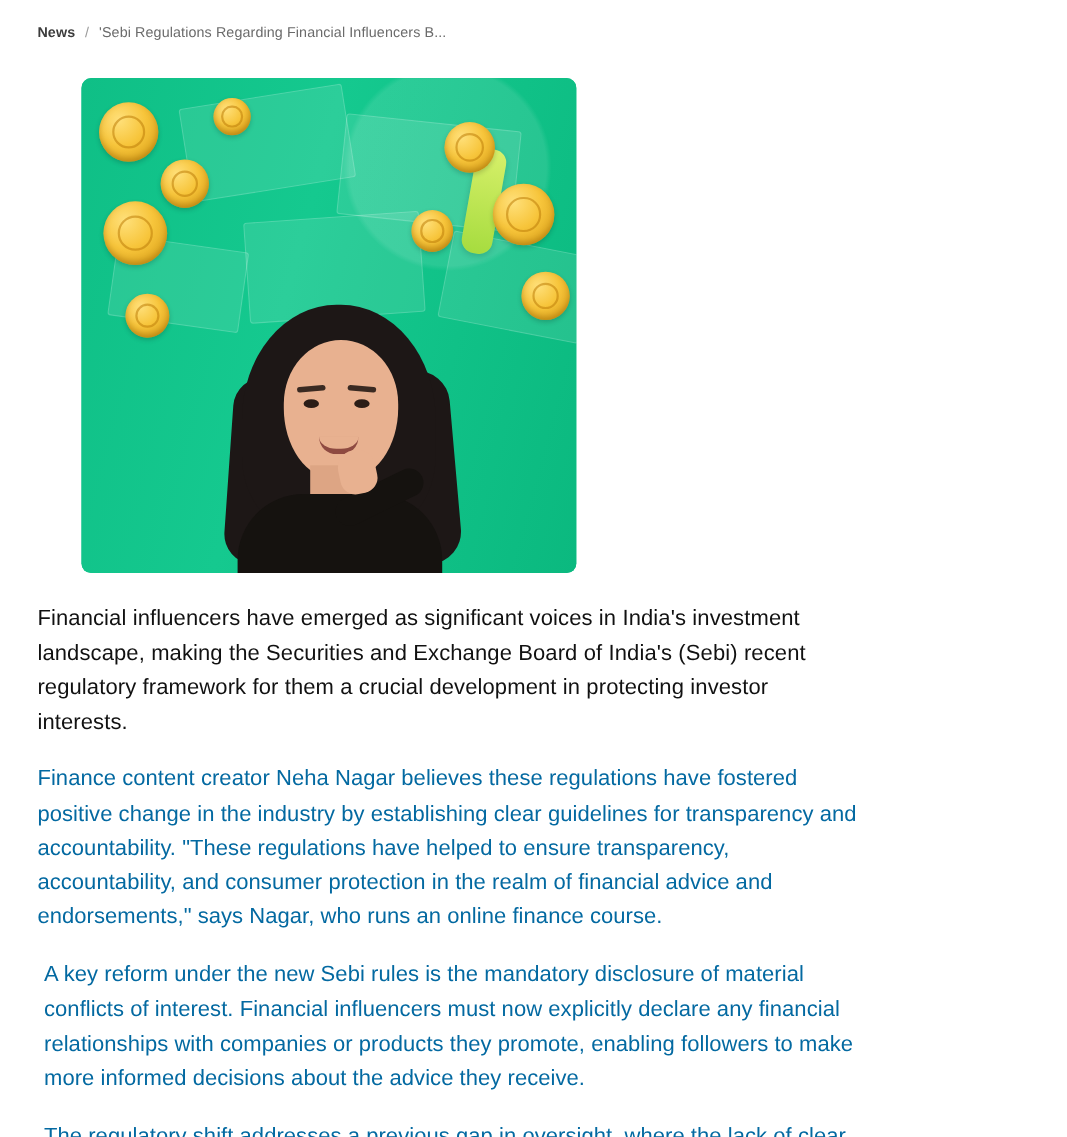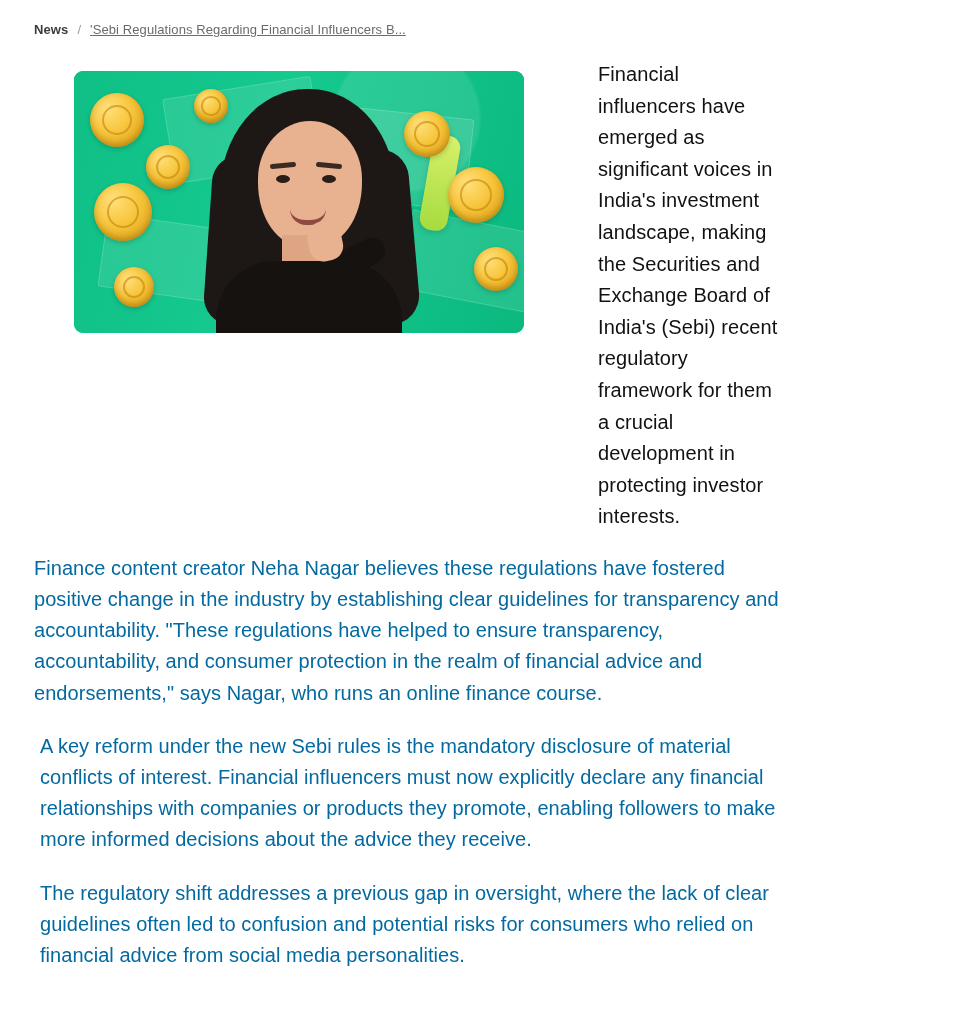--- a/index.html
+++ b/index.html
@@ -39,41 +39,41 @@
     color: #9a9a9a;
     font-size: 13px;
   }
   .breadcrumb .crumb-current {
     color: #6b6b6b;
     font-size: 13px;
     white-space: nowrap;
     overflow: hidden;
     text-overflow: ellipsis;
     max-width: 640px;
-    text-decoration: underline;
   }
 
   
   .headline {
     font-family: "Liberation Serif", serif;
     font-weight: 700;
     font-size: 42px;
     line-height: 1.24;
     letter-spacing: -0.4px;
     color: #0b0b0b;
     margin: 0 0 16px 0;
     max-width: 790px;
   }
 
   
   .lead {
     display: flex;
     align-items: flex-start;
-    gap: 34px;
+    gap: 6px;
     margin-bottom: 20px;
+    flex-direction: column;
   }
   .lead-figure {
     width: 450px;
     height: 262px;
     border-radius: 9px;
     overflow: hidden;
     flex: 0 0 450px;
     position: relative;
     background: #12c08a;
   }

